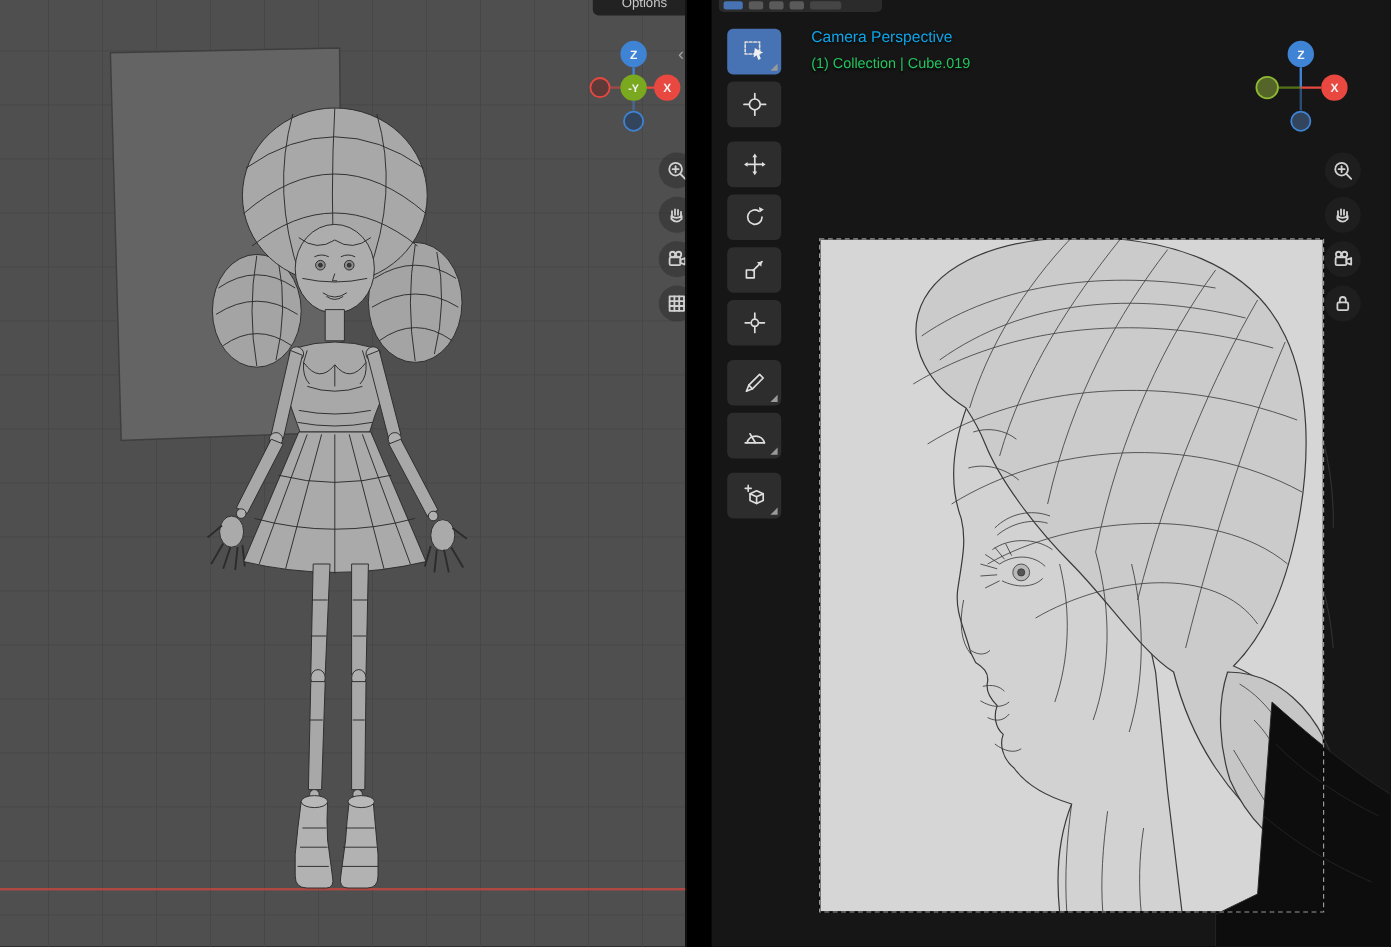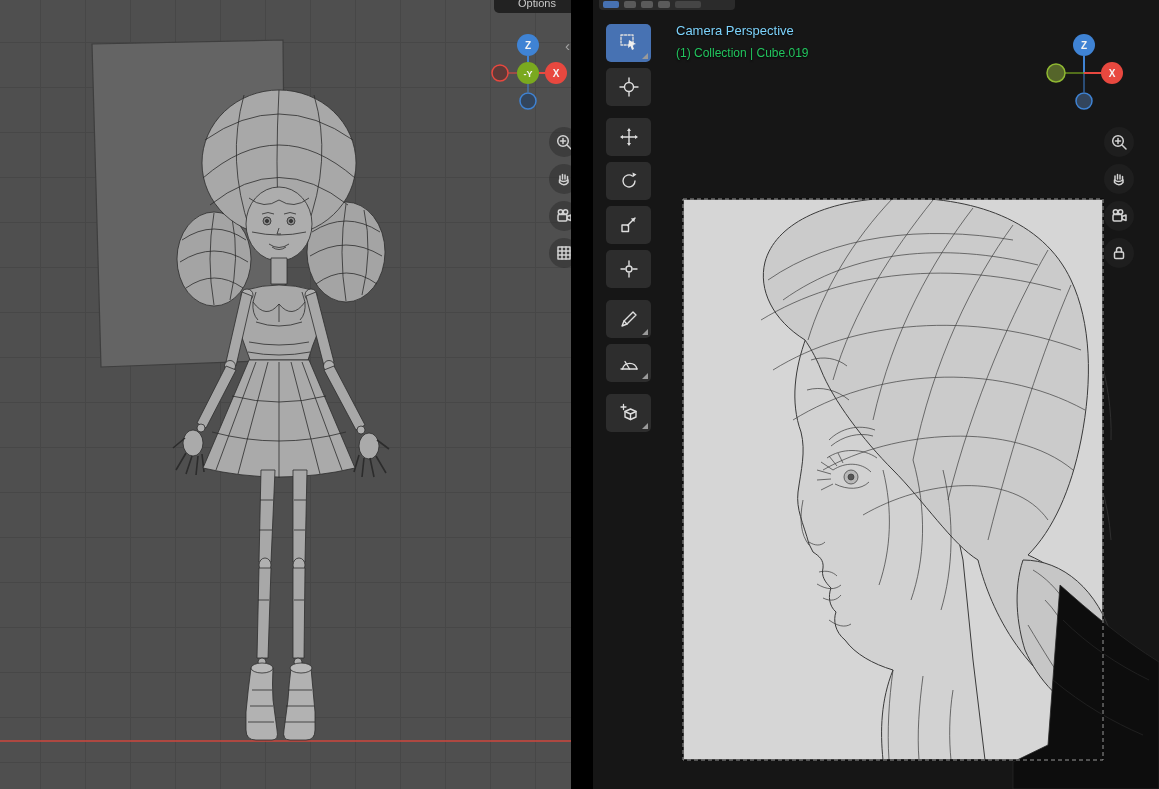--- a/index.html
+++ b/index.html
@@ -47,21 +47,21 @@
   
   .vp-right { position:absolute; left:593px; top:0; width:566px; height:789px;
     background:#161616; overflow:hidden; }
   .head-svg { position:absolute; left:0; top:0; }
 
   .partial-header { position:absolute; left:6px; top:0; width:136px; height:10px;
     background:#2b2b2b; border-radius:0 0 4px 4px; display:flex; gap:5px;
     align-items:flex-start; padding:1px 4px; }
   .ph-chip { height:7px; border-radius:2px; }
 
-  .view-label { position:absolute; left:83px; top:23px; color:#7dd3fc;
+  .view-label { position:absolute; left:83px; top:23px; color:#0ea5e9;
     font-size:13px; text-shadow:0 1px 2px rgba(0,0,0,.9); }
   .breadcrumb { position:absolute; left:83px; top:46px; color:#22c55e;
     font-size:12px; text-shadow:0 1px 2px rgba(0,0,0,.9); }
 
   .toolbar { position:absolute; left:13px; top:24px; width:46px;
     display:flex; flex-direction:column; }
   .toolbtn { position:relative; width:45px; height:38px; background:#2d2d2d;
     border-radius:5px; display:flex; align-items:center; justify-content:center;
     cursor:pointer; margin-bottom:6px; }
   .toolbtn.active { background:#4772b3; }

